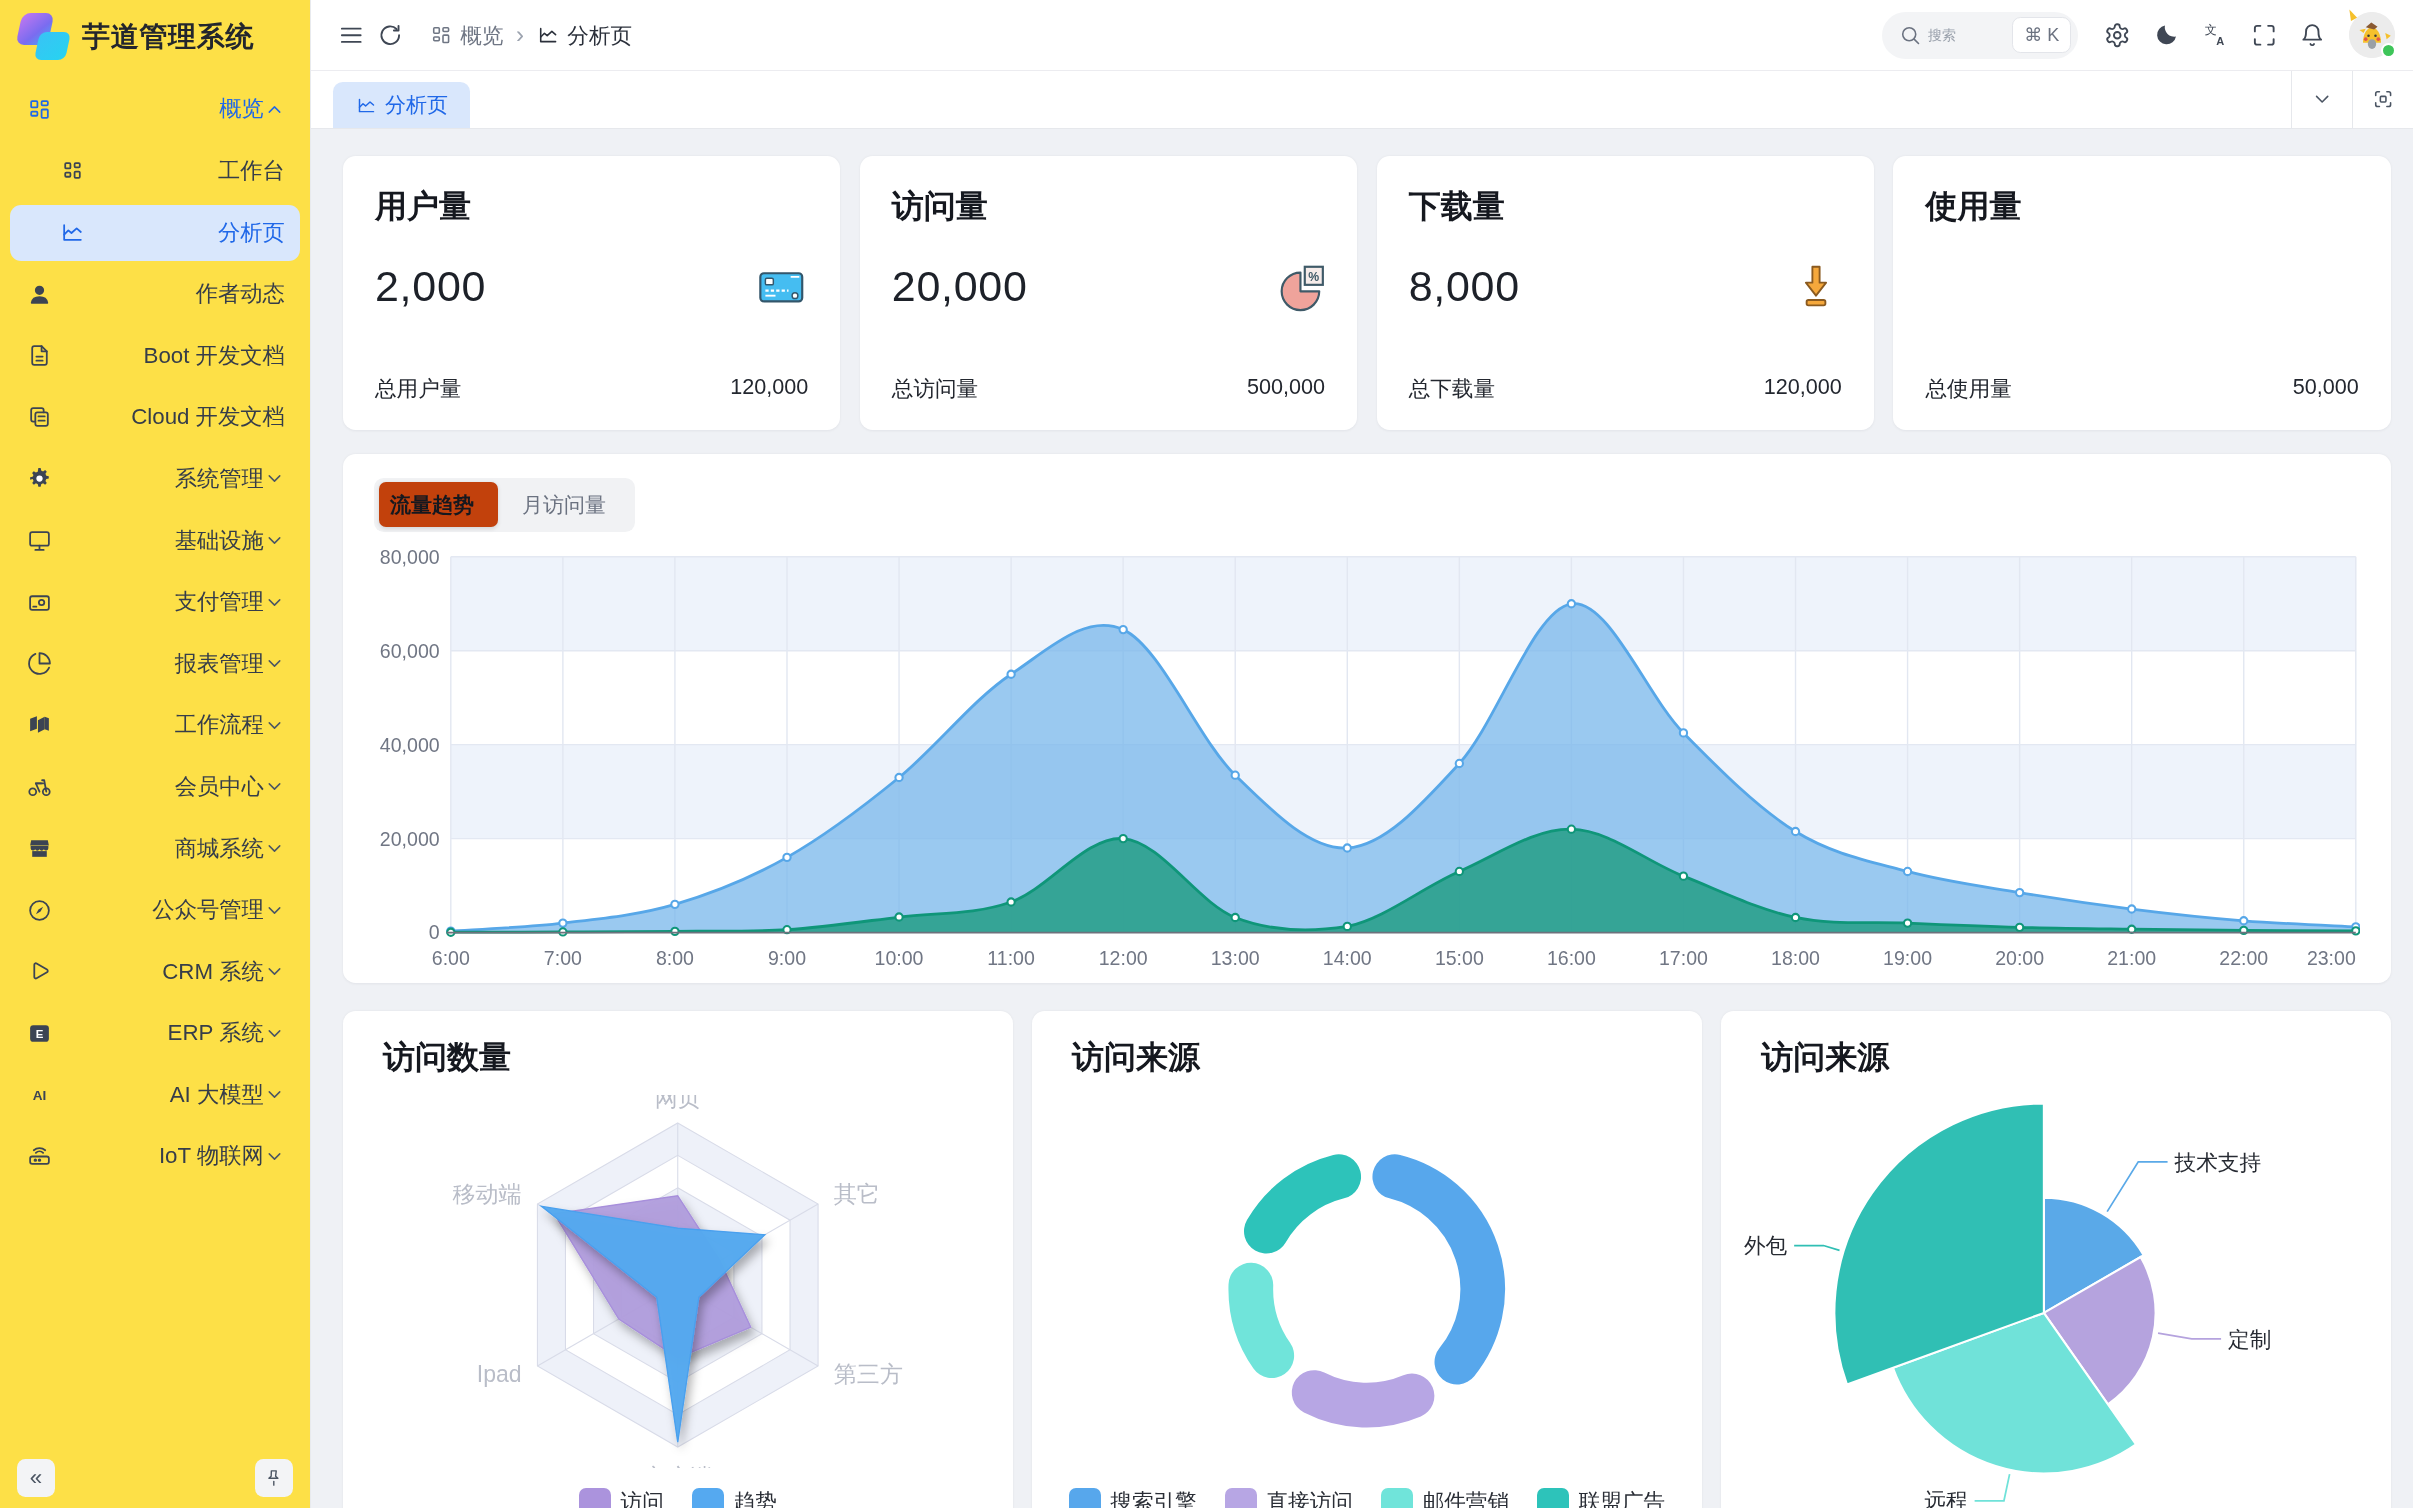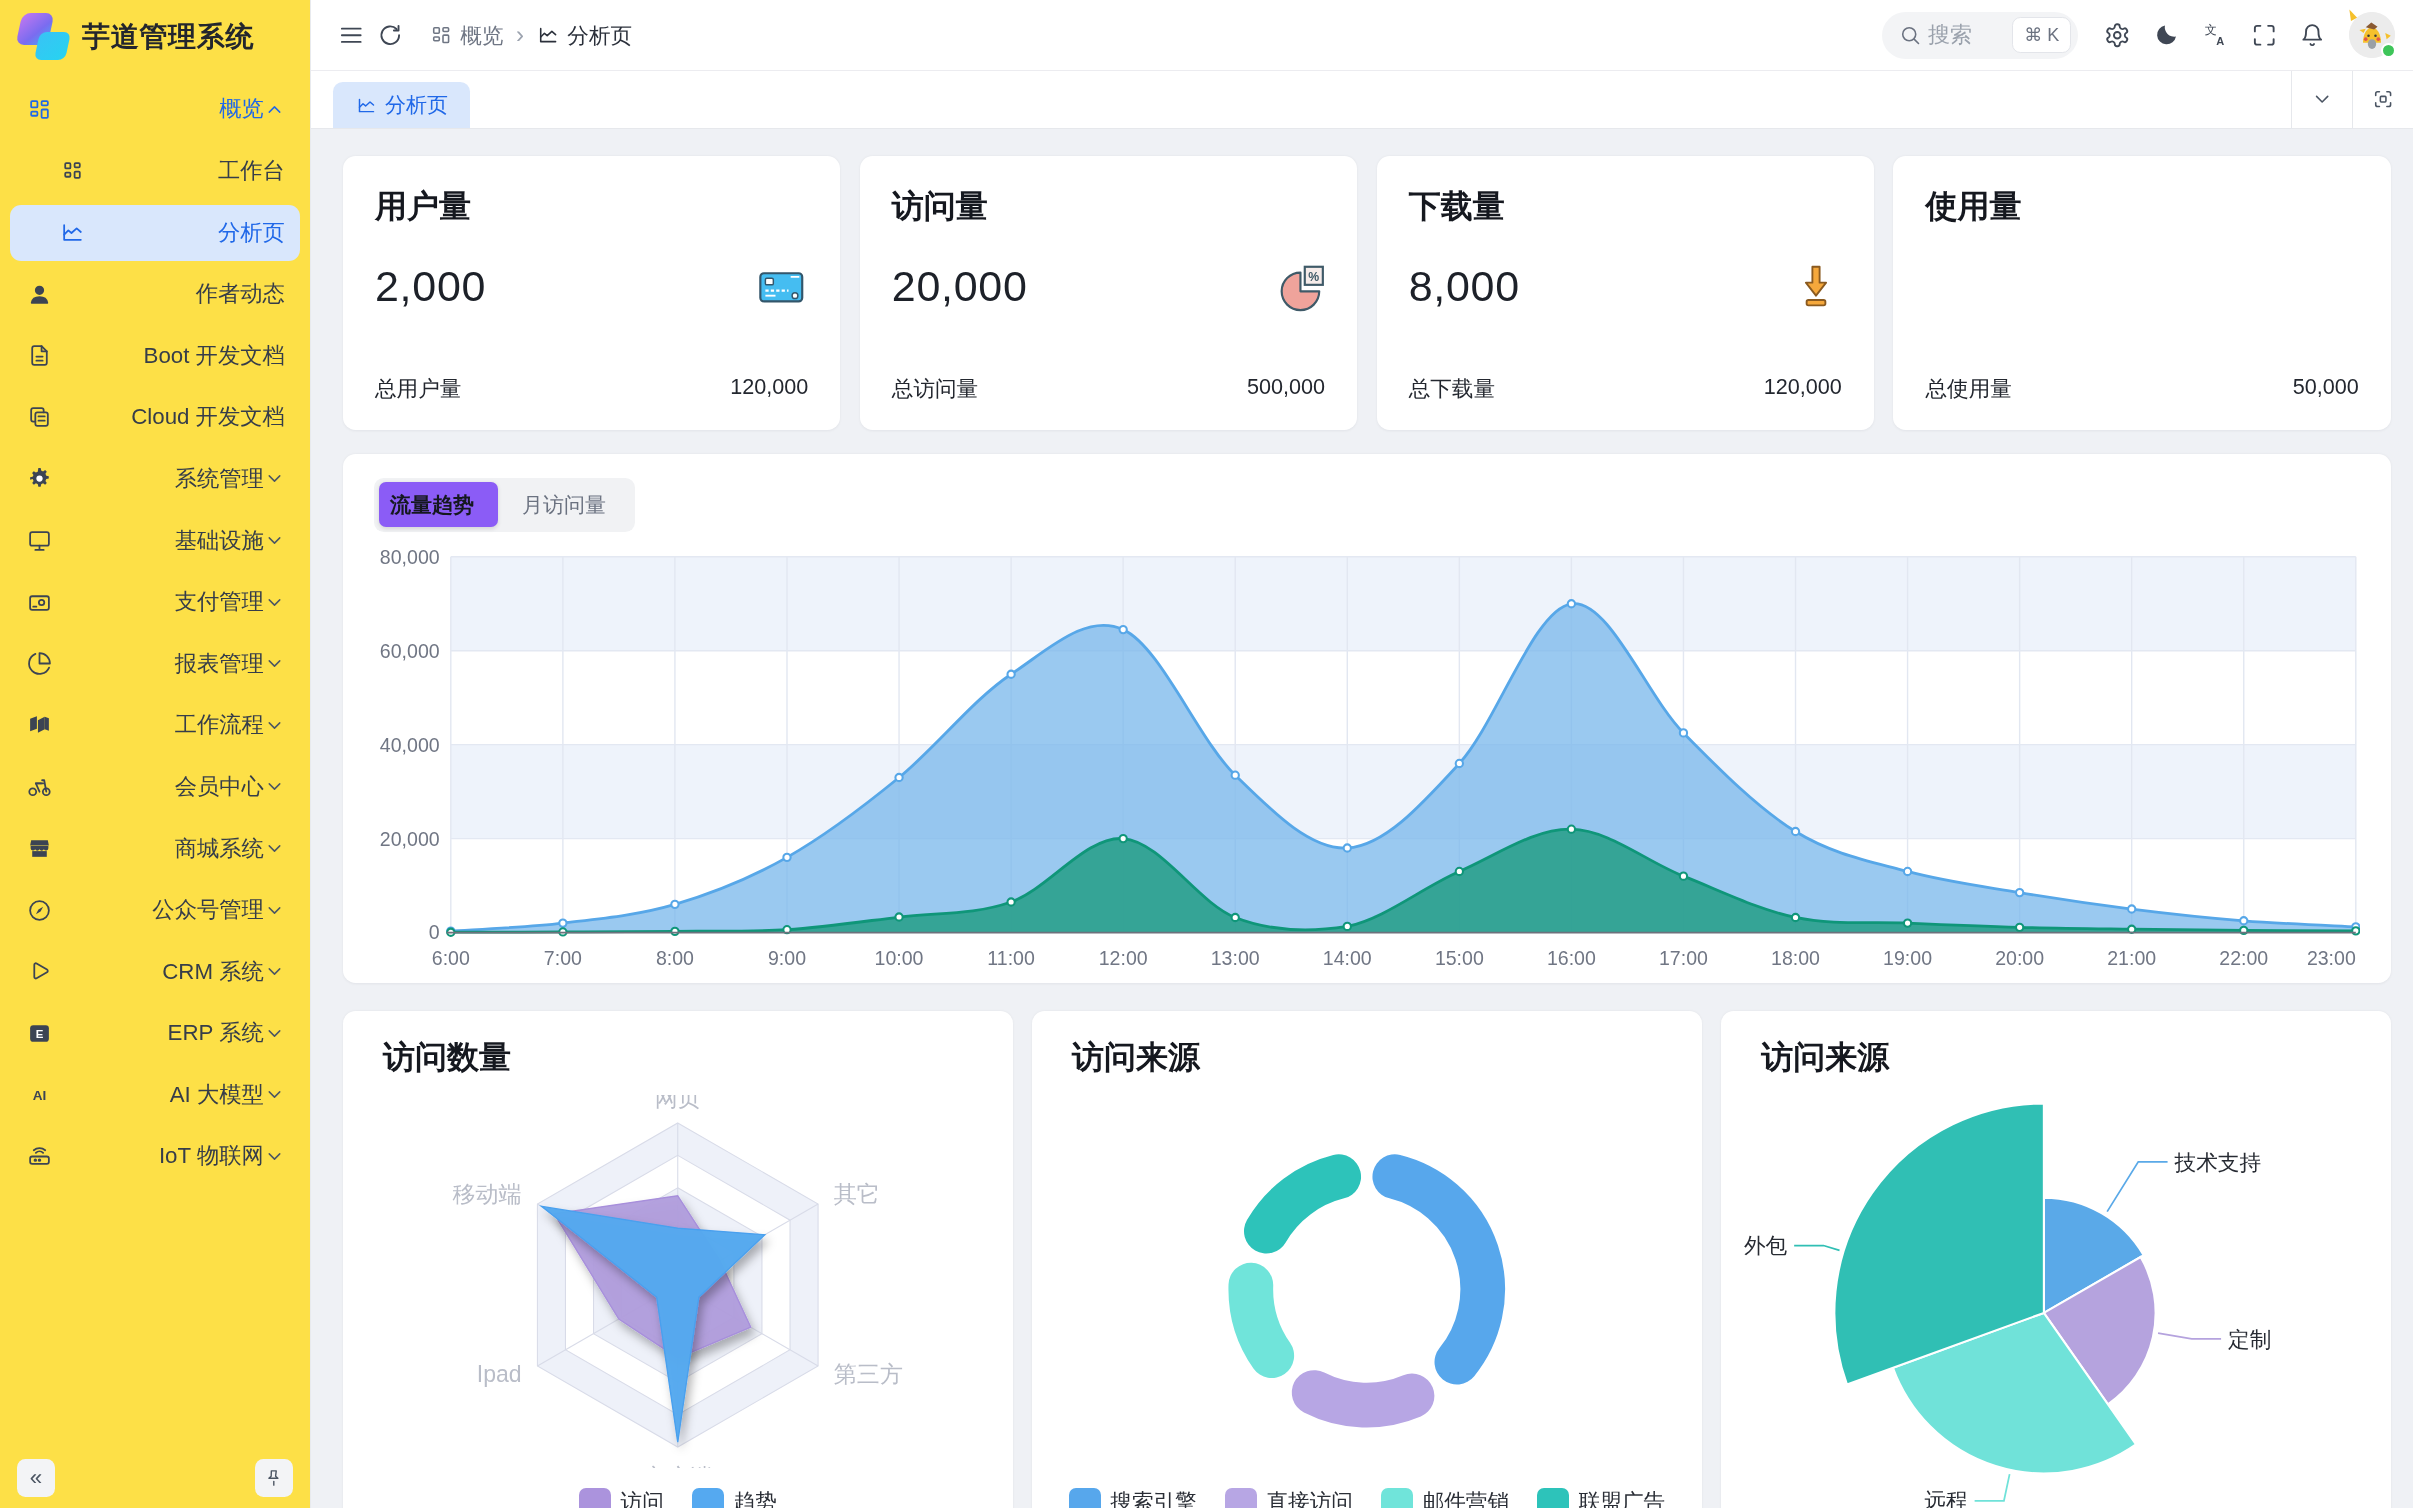--- a/index.html
+++ b/index.html
@@ -34,21 +34,21 @@
   .icon-btn svg { width:26.5px; height:26.5px; }
   .crumbs { display:flex; align-items:center; margin-left:19.6px; font-size:21.6px; }
   .crumb { display:flex; align-items:center; gap:8.4px; }
   .crumb svg { width:22.3px; height:22.3px; }
   .crumb.muted { color:#6f7684; }
   .crumb.current { color:#2b303b; }
   .crumb-sep { margin:0 12.6px; color:#9ca3af; font-size:24px; }
   .top-right { margin-left:auto; display:flex; align-items:center; gap:9.8px; }
   .search-pill { display:flex; align-items:center; background:#f3f4f6; border-radius:25px; height:47px; padding:0 7px 0 17px; margin-right:9.8px; cursor:text; }
   .search-pill svg { width:22.3px; height:22.3px; color:#6b7280; }
-  .search-pill input { border:none; outline:none; background:transparent; width:77px; font-size:22px; margin:0 7px; color:#374151; font-family:inherit; }
+  .search-pill input { border:none; outline:none; background:transparent; width:77px; font-size:14px; margin:0 7px; color:#374151; font-family:inherit; }
   .search-pill input::placeholder { color:#9aa1ac; }
   .kbd { background:#fff; border:0.7px solid #e3e5ea; border-radius:8.4px; padding:5.6px 11.2px; font-size:18px; color:#6b7280; white-space:nowrap; }
   .avatar-wrap { position:relative; width:46px; height:46px; margin-left:7px; cursor:pointer; }
   .avatar { width:46px; height:46px; border-radius:50%; background:#ececec; overflow:hidden; position:relative; }
   .avatar svg { width:100%; height:100%; }
   .status-dot { position:absolute; right:-1.4px; bottom:0; width:15.4px; height:15.4px; border-radius:50%; border:2.1px solid #fff; }
   .spark { position:absolute; left:-1.4px; top:-2.8px; width:0; height:0; border-left:4.9px solid transparent; border-right:3.5px solid transparent; border-bottom:11.2px solid #f5c02c; transform:rotate(-28deg); }
 
   
   .tabbar { height:59px; background:#fff; border-top:0.7px solid #ececf0; border-bottom:0.7px solid #e6e8ec; display:flex; align-items:flex-end; }
@@ -65,21 +65,21 @@
   .stat-title { font-size:32px; font-weight:bold; color:#15181f; }
   .stat-mid { display:flex; align-items:center; justify-content:space-between; margin-top:32px; }
   .stat-value { font-size:43px; font-weight:500; color:#1d2129; letter-spacing:0.7px; }
   .stat-ic { width:52px; height:52px; }
   .stat-foot { margin-top:auto; display:flex; justify-content:space-between; font-size:21.6px; color:#23272f; }
 
   .panel { background:#fff; border-radius:12.6px; box-shadow:0 0.7px 2.8px rgba(15,23,42,.06); }
   .chart-card { margin-top:24px; height:529px; padding:24px 31px 0; }
   .seg { display:inline-flex; background:#f1f2f4; border-radius:9.8px; padding:4.9px; }
   .seg-opt { font-size:21px; padding:8.4px 24px; border-radius:7px; color:#6b7280; cursor:pointer; white-space:nowrap; }
-  .seg-opt.on { background:#8b5cf6; color:#15181f; font-weight:bold; box-shadow:0 1.4px 4.2px rgba(0,0,0,.12);padding-left:11px; }
+  .seg-opt.on { background:#c2410c; color:#15181f; font-weight:bold; box-shadow:0 1.4px 4.2px rgba(0,0,0,.12);padding-left:11px; }
   #traffic-chart { display:block; margin-top:15.4px; }
 
   .bottom-row { margin-top:28px; display:flex; gap:19.6px; }
   .b-card { flex:1; height:545px; padding:25px 0 0; display:flex; flex-direction:column; overflow:hidden; }
   .b-title { font-size:32px; font-weight:bold; color:#15181f; padding:0 40px; }
   .b-chart { flex:none; margin-top:15.4px; }
   .legend-row { display:flex; justify-content:center; gap:28px; margin-top:19px; }
   .legend-item { display:flex; align-items:center; gap:9.8px; font-size:21.6px; color:#2a2e36; cursor:pointer; }
   .legend-swatch { width:32px; height:26.5px; border-radius:7px; }
 

